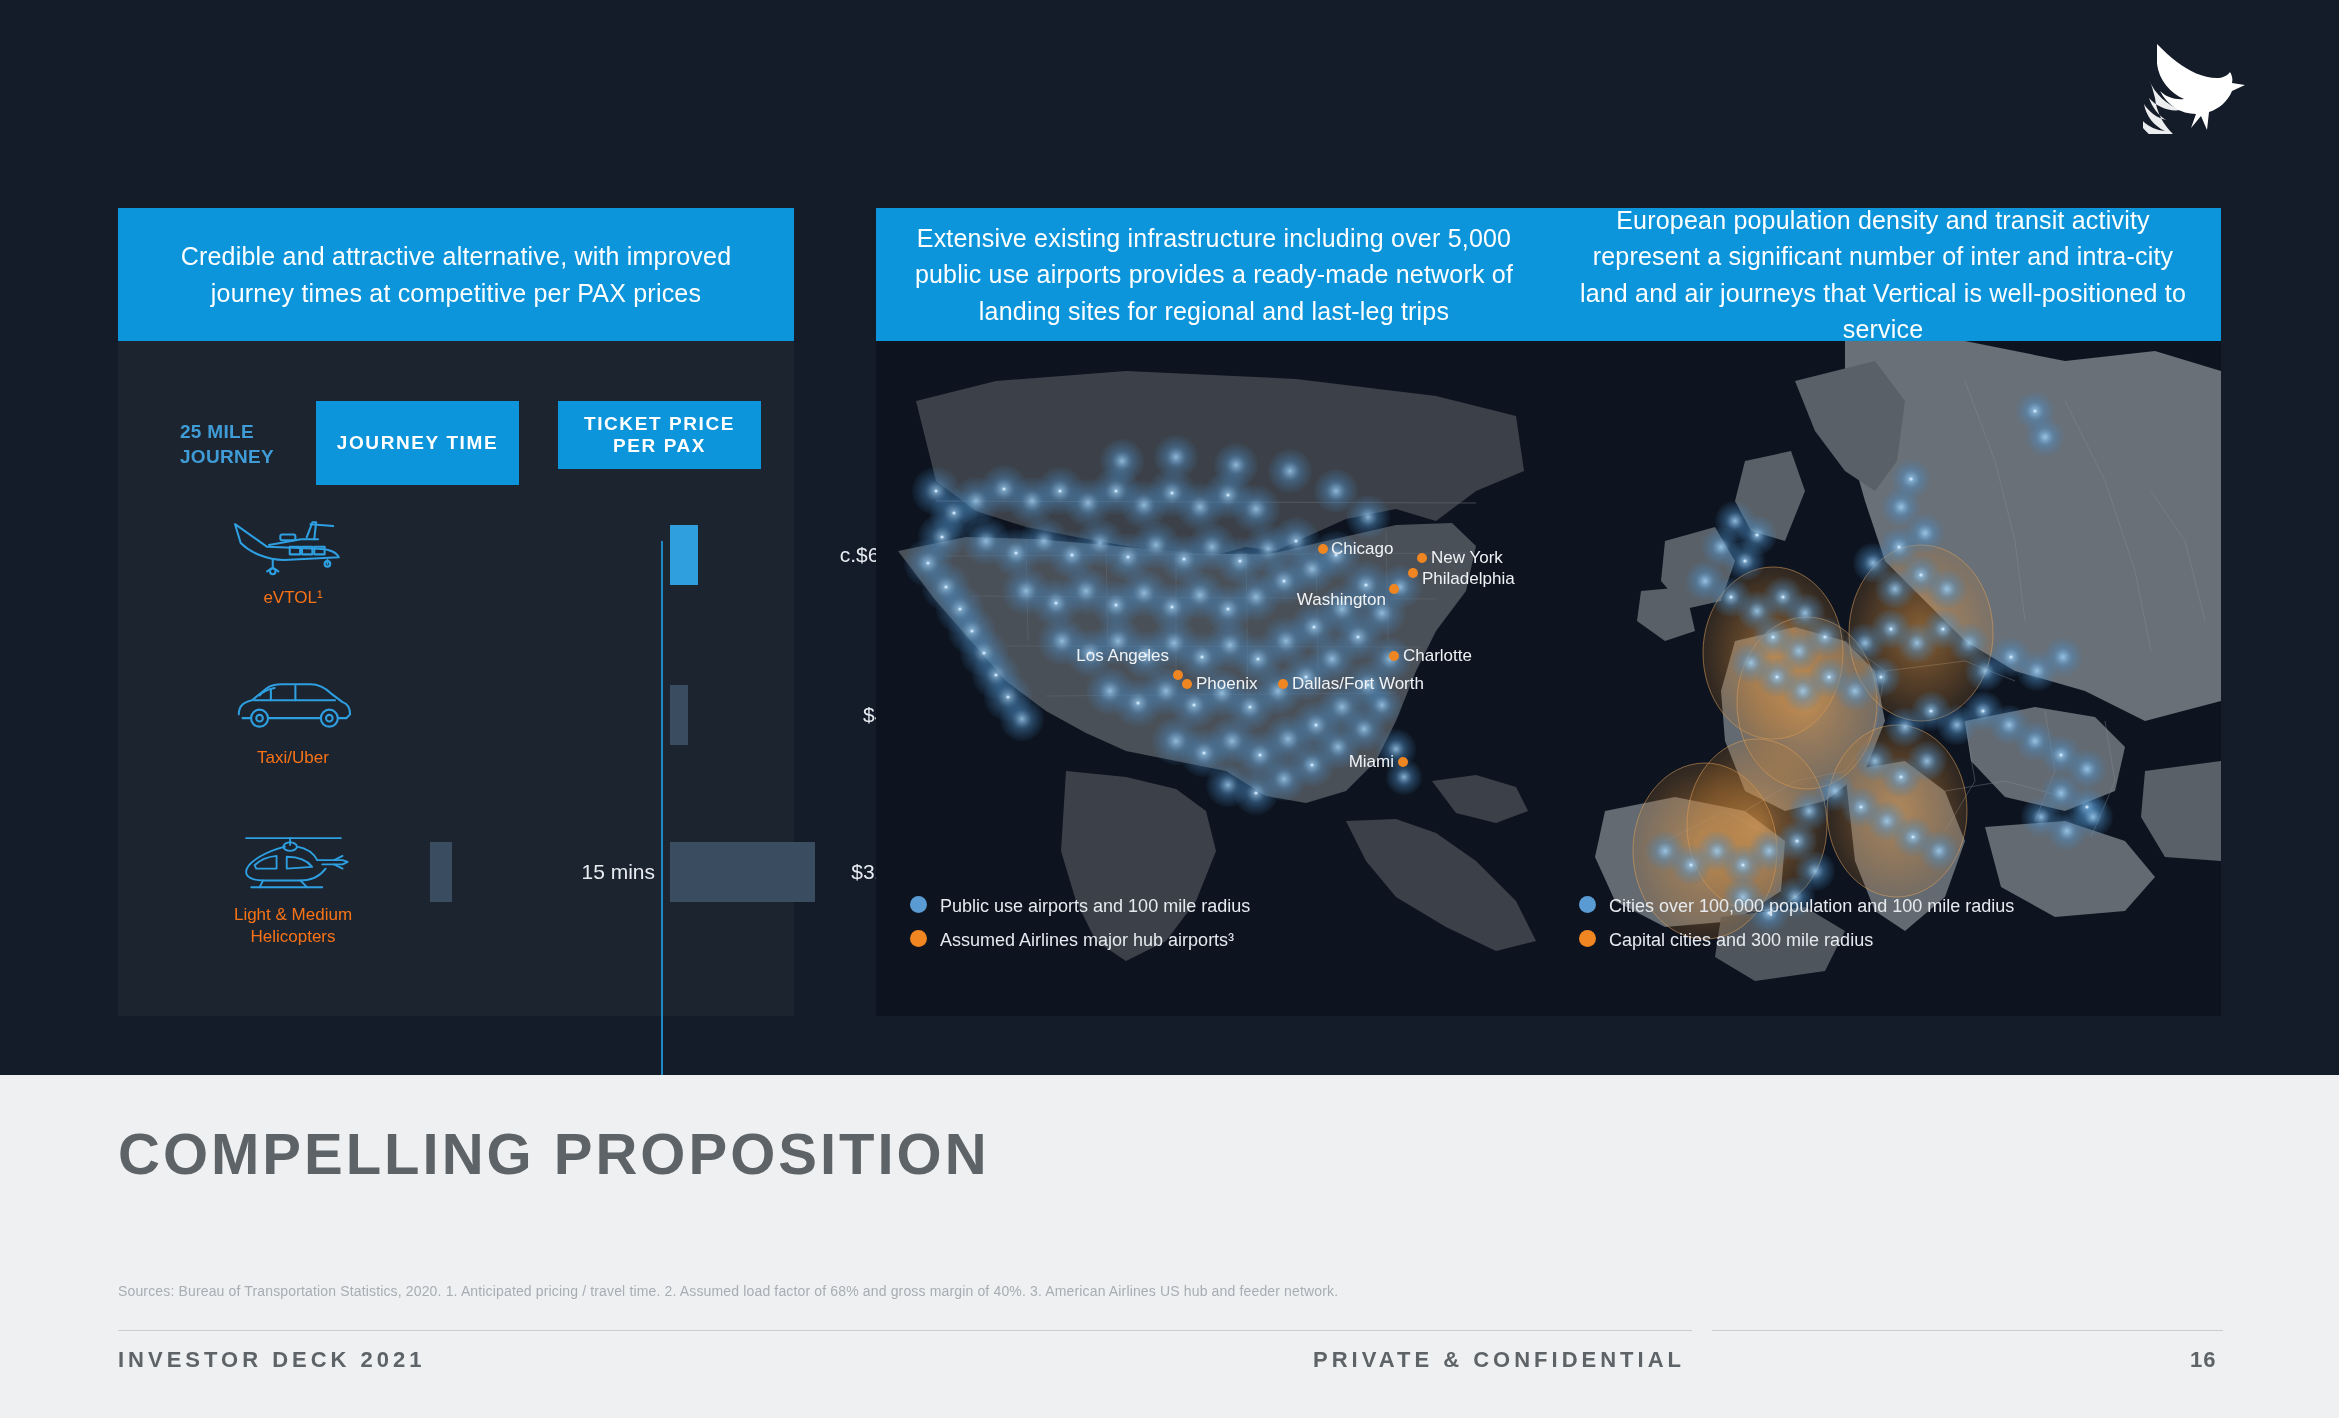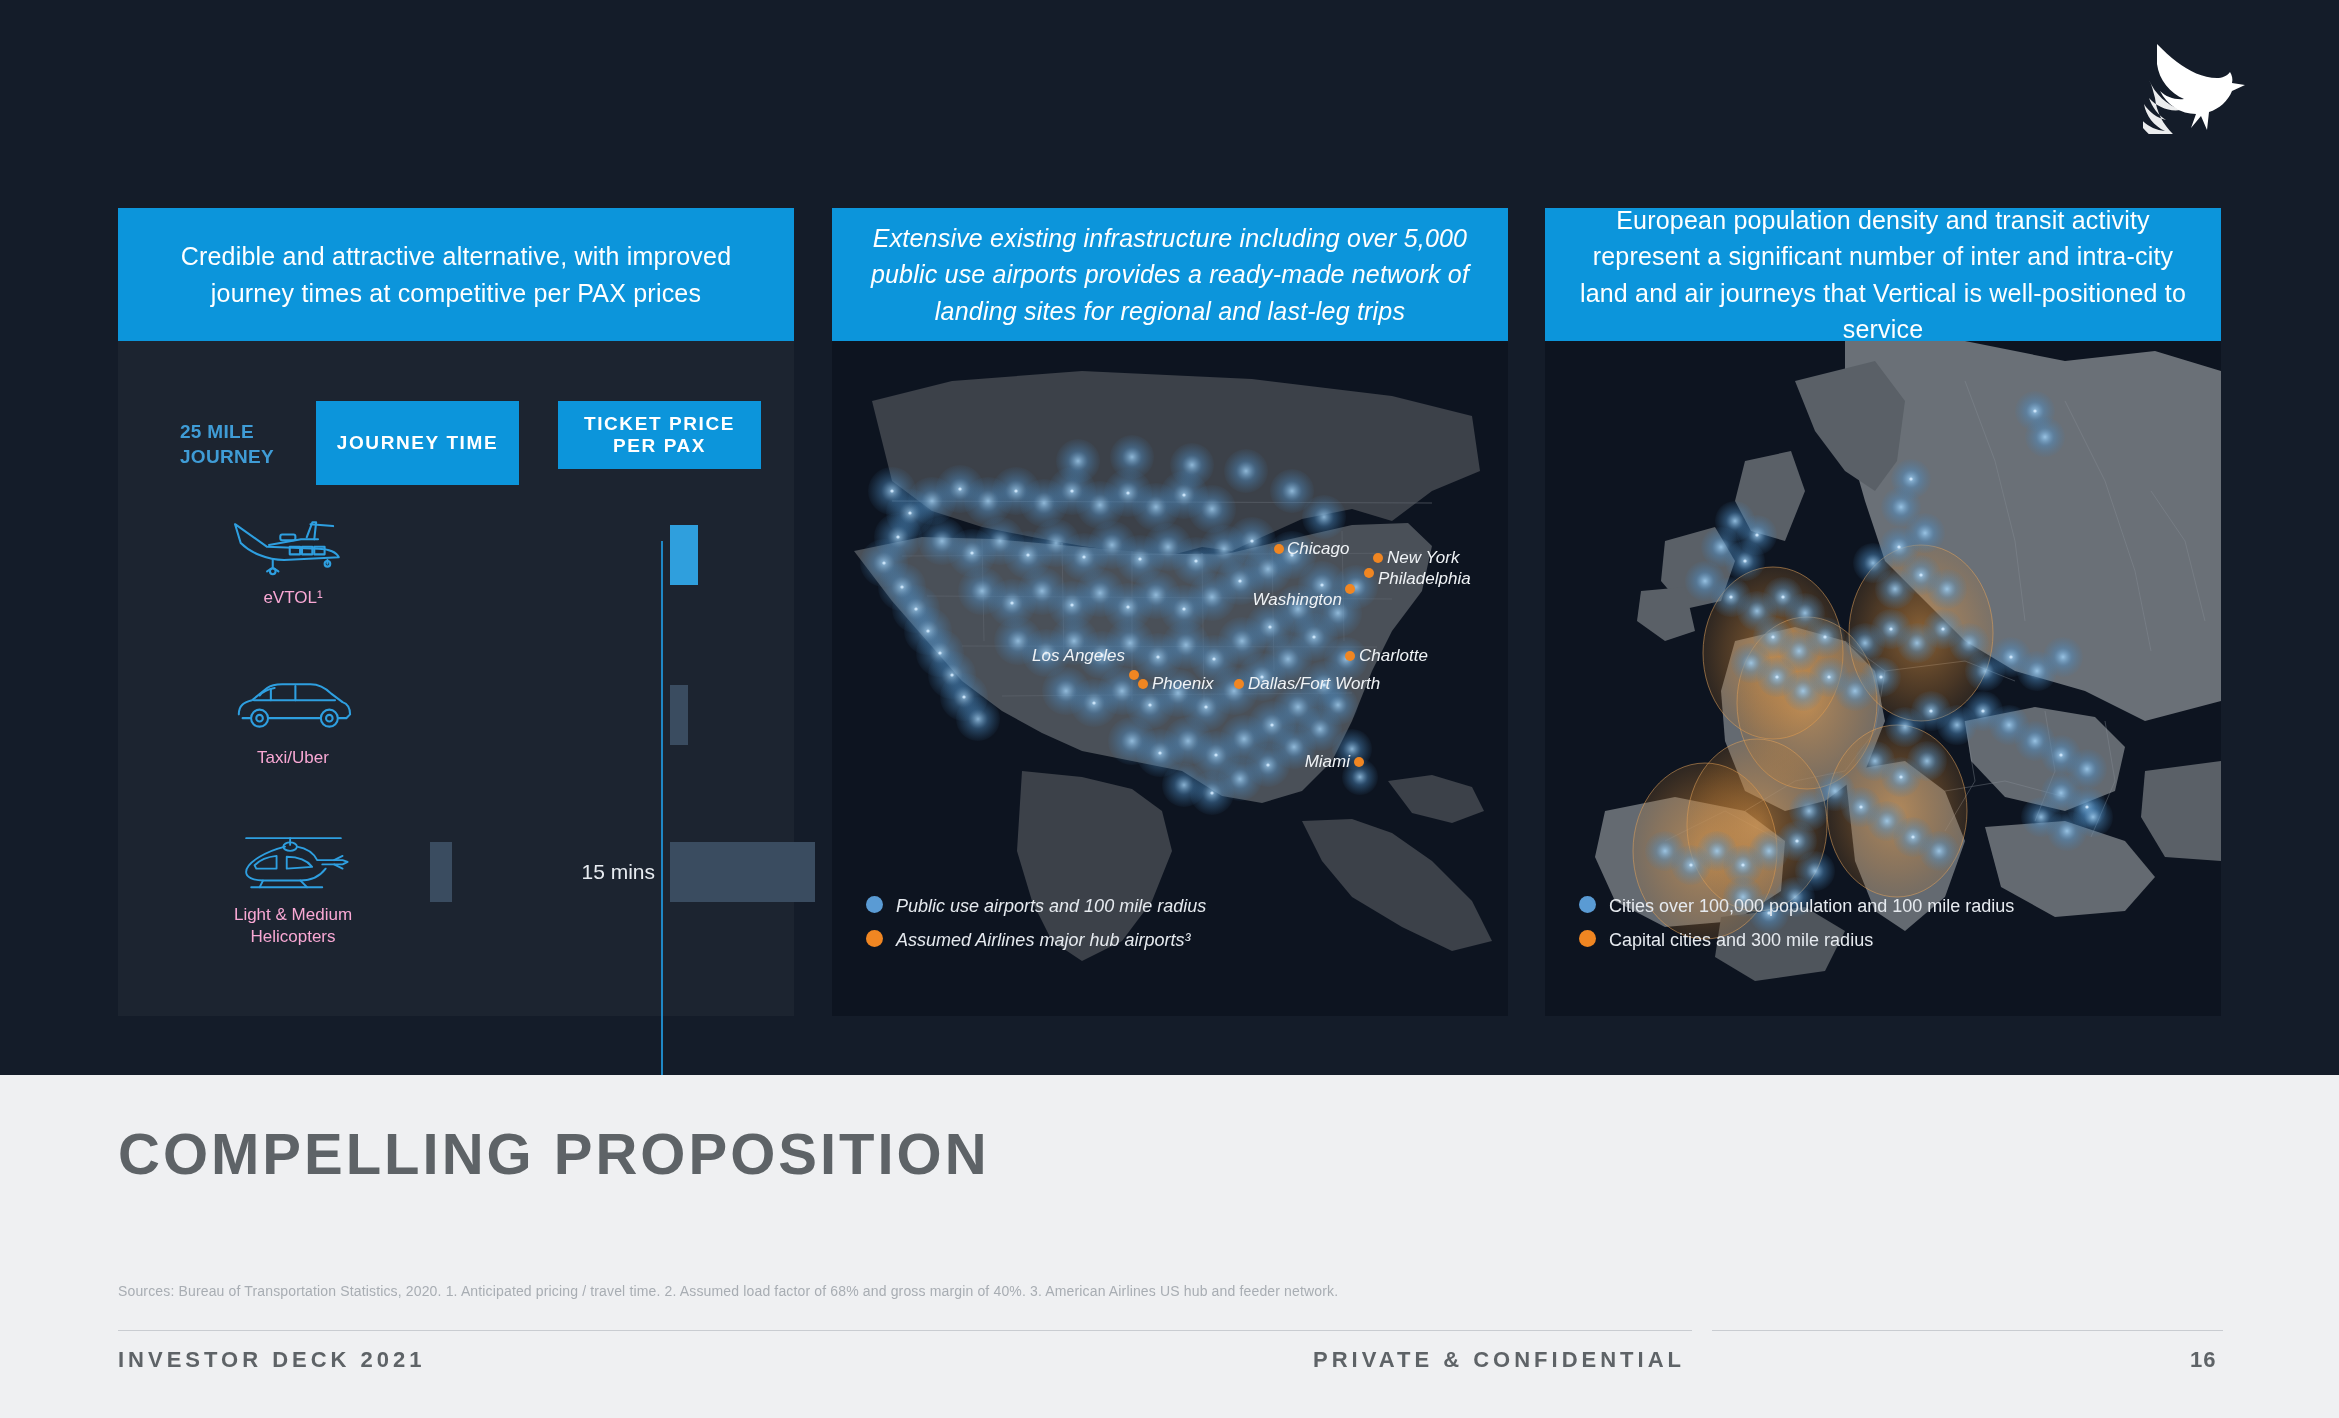--- a/index.html
+++ b/index.html
@@ -13,21 +13,21 @@
 
   
   .dark-area { position: absolute; left: 0; top: 0; width: 2339px; height: 1075px; background: #141c29; }
 
   
   .logo { position: absolute; right: 88px; top: 42px; width: 108px; height: 92px; }
 
   
   .panel { position: absolute; top: 208px; }
   .panel-1 { left: 118px; width: 676px; height: 808px; }
-  .panel-2 { left: 832px; width: 676px; height: 808px; font-style: italic; }
+  .panel-2 { left: 876px; width: 676px; height: 808px; }
   .panel-3 { left: 1545px; width: 676px; height: 808px; }
 
   .panel-body { position: absolute; left: 0; top: 0; width: 100%; height: 100%; background: #1c2430; }
   .panel-2 .panel-body, .panel-3 .panel-body { background: #10161f; }
 
   .banner {
     position: absolute; left: 0; top: 0; width: 100%; height: 133px;
     background: #0c95db; color: #ffffff;
     display: flex; align-items: center; justify-content: center;
     text-align: center; font-size: 25px; line-height: 1.45;
@@ -53,21 +53,21 @@
 
   .divider { position: absolute; left: 543px; top: 200px; width: 2px; height: 780px; background: #1f88c6; }
 
   .row { position: absolute; left: 0; width: 100%; height: 170px; }
   .row-1 { top: 170px; }
   .row-2 { top: 330px; }
   .row-3 { top: 487px; }
 
   .veh { position: absolute; left: 95px; top: 0; width: 160px; text-align: center; }
   .veh-icon { width: 135px; height: 66px; margin: 0 auto; display: block; }
-  .veh-name { margin-top: 10px; color: #f9a8d4; font-size: 17px; line-height: 1.3; }
+  .veh-name { margin-top: 10px; color: #f97316; font-size: 17px; line-height: 1.3; }
 
   .bar-cell { position: absolute; height: 60px; top: 14px; }
   .bar-cell-time { left: 312px; width: 225px; }
   .bar-cell-price { left: 552px; width: 228px; }
 
   .bar { position: absolute; left: 0; top: 0; height: 60px; }
   .bar.accent { background: #0c95db; }
   .bar.muted { background: #3a4c60; }
 
   .bar-val {

